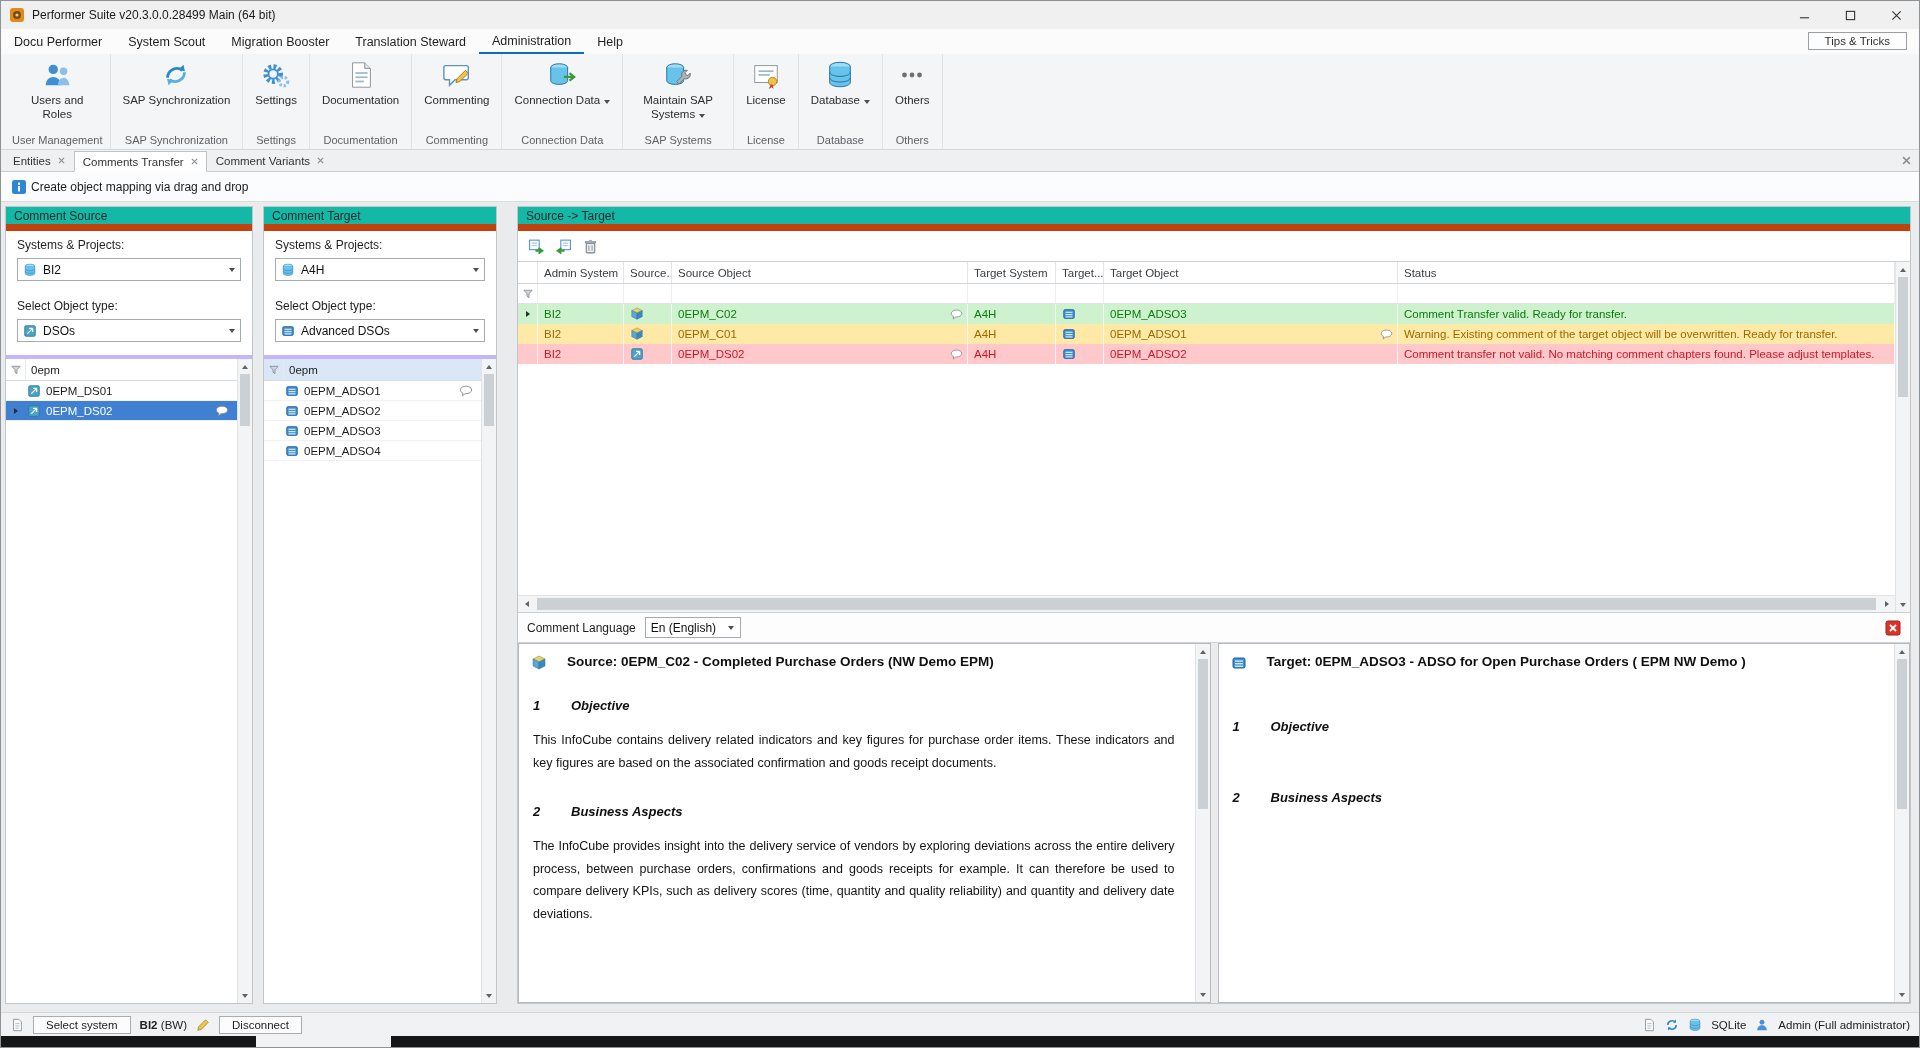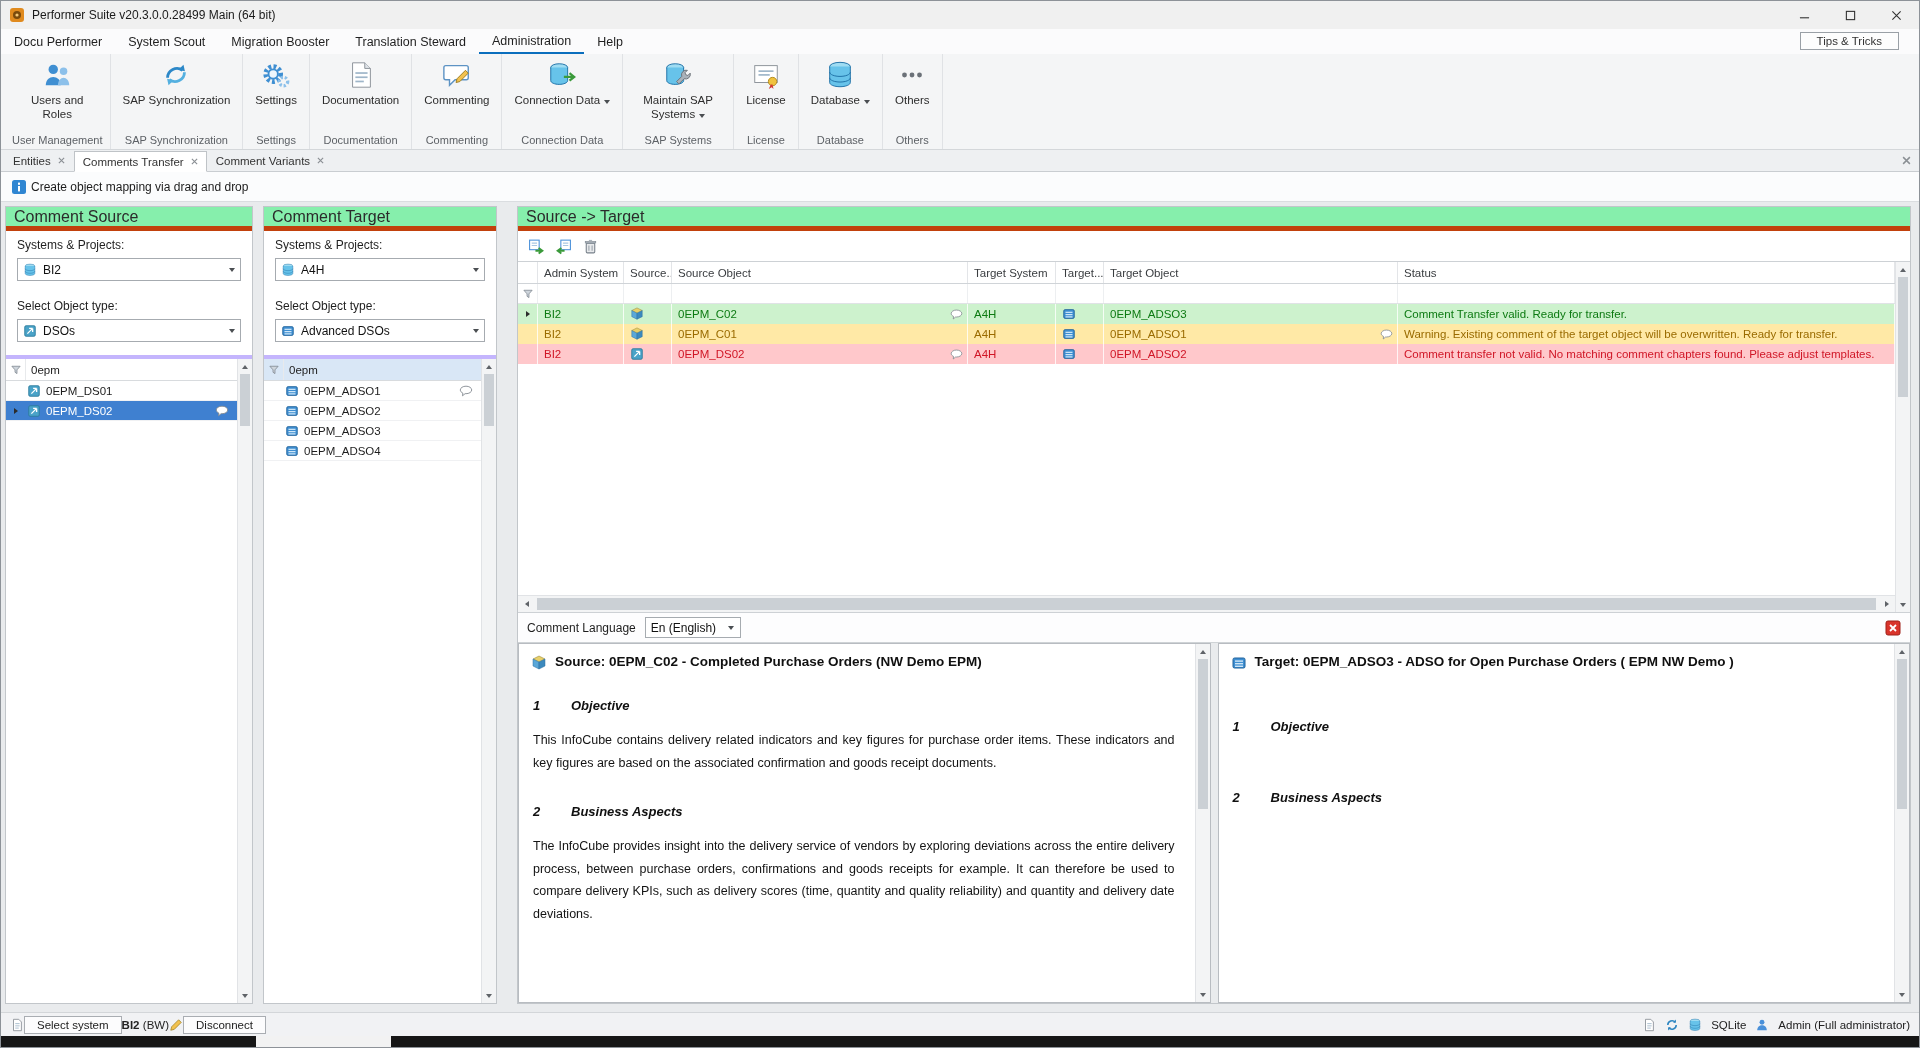--- a/index.html
+++ b/index.html
@@ -13,21 +13,21 @@
 .t-icon{width:16px;height:16px;margin-right:7px}
 .title-text{font-size:12px;color:#1a1a1a}
 .win-controls{margin-left:auto;display:flex;height:100%}
 .win-btn{width:46px;height:100%;display:flex;align-items:center;justify-content:center}
 .win-btn svg{width:11px;height:11px}
 
 
 .menubar{height:25px;background:#fbfbfc;display:flex;align-items:stretch;position:relative;flex:0 0 auto}
 .menu-item{padding:0 13px;display:flex;align-items:center;font-size:12.5px;color:#1f1f1f}
 .menu-item.active{border-bottom:2px solid #0a6ebd}
-.tips-btn{position:absolute;right:20px;top:3px;border:1px solid #9aa0a6;background:#fdfdfd;padding:2px 16px;font-size:11.5px;color:#333}
+.tips-btn{position:absolute;right:12px;top:3px;border:1px solid #9aa0a6;background:#fdfdfd;padding:2px 16px;font-size:11.5px;color:#333}
 
 
 .ribbon{height:96px;background:#f4f5f6;border-bottom:1px solid #d4d7da;display:flex;align-items:stretch;padding-left:4px;flex:0 0 auto}
 .rgroup{display:flex;flex-direction:column;border-right:1px solid #e0e2e5;padding:3px 7px 0}
 .rbtns{flex:1;display:flex;align-items:flex-start;justify-content:center}
 .rbtn{display:flex;flex-direction:column;align-items:center;padding:3px 5px;text-align:center}
 .ricon{width:30px;height:30px;margin-bottom:3px}
 .ricon svg{width:30px;height:30px}
 .rlabel{font-size:11.5px;color:#2d2d2d;line-height:1.25}
 .rlabel.w66{width:66px}
@@ -45,21 +45,21 @@
 
 .infobar{height:30px;background:#fbfcfd;border-bottom:1px solid #dadde0;display:flex;align-items:center;padding-left:10px;gap:4px;flex:0 0 auto}
 .infobar .i-ic{width:16px;height:16px}
 .infobar .itext{font-size:12px;color:#1c1c1c}
 
 
 .main{flex:1;background:#e9ebed;display:flex;padding:4px 8px 8px 4px;min-height:0}
 .vsplit{flex:0 0 10px}
 .vsplit.wide{flex:0 0 20px}
 .panel{background:#fff;border:1px solid #c2c6ca;display:flex;flex-direction:column;min-height:0}
-.panel-h{height:24px;background:#86efac;border-bottom:5px solid #c2410c;display:flex;align-items:center;padding-left:8px;font-size:16px;color:#2b2b2b;flex:0 0 auto}
+.panel-h{height:24px;background:#14b8a6;border-bottom:7px solid #c2410c;display:flex;align-items:center;padding-left:8px;font-size:12px;color:#2b2b2b;flex:0 0 auto}
 .side{width:248px;flex:0 0 auto}
 .side.t{width:234px}
 .pside-body{padding:3px 11px 0;display:flex;flex-direction:column;flex:1;min-height:0}
 .fld-label{font-size:12px;color:#1f1f1f;margin:4px 0 6px}
 .combo{height:23px;border:1px solid #a6abb0;background:#fff;display:flex;align-items:center;padding-left:5px}
 .combo .c-icon{width:14px;height:14px;margin-right:6px;flex:0 0 auto}
 .combo .c-text{font-size:12px;color:#111;white-space:nowrap;overflow:hidden}
 .c-arrow{margin-left:auto;width:17px;align-self:stretch;display:flex;align-items:center;justify-content:center}
 .tri-down{width:0;height:0;border-left:3.5px solid transparent;border-right:3.5px solid transparent;border-top:4px solid #4a4e52}
 .gap14{height:14px;flex:0 0 auto}
@@ -117,37 +117,37 @@
 .lang-row{height:30px;display:flex;align-items:center;padding:0 9px;border-bottom:1px solid #cfd3d6;background:#fdfdfe;gap:9px;flex:0 0 auto}
 .lang-label{font-size:12px;color:#1d1d1d}
 .lang-combo{width:96px;height:21px}
 .close-red{margin-left:auto;width:16px;height:16px}
 
 
 .preview{flex:1;display:flex;min-height:0;background:#e9ebed}
 .ppane{flex:1;background:#fff;border:1px solid #b8bcc1;display:flex;min-width:0}
 .psplit{width:7px;flex:0 0 auto}
 .pcontent{flex:1;padding:10px 4px 0 12px;min-width:0;overflow:hidden}
-.pv-h{display:flex;align-items:flex-start;gap:8px;font-size:13.5px;font-weight:bold;color:#101010}
+.pv-h{display:flex;align-items:flex-start;gap:20px;font-size:13.5px;font-weight:bold;color:#101010}
 .pv-h .o-icon{width:16px;height:16px;margin-top:1px;flex:0 0 auto}
 .doc{padding:0 16px 0 2px}
 .doc-h{display:flex;font-style:italic;font-weight:bold;font-size:13px;color:#101010}
 .doc-num{width:38px;flex:0 0 auto}
 .doc-p{font-size:12.5px;line-height:1.8;text-align:justify;margin-top:16px;color:#141414}
 .src .doc-h.h1{margin-top:27px}
 .src .doc-h.h2{margin-top:30px}
 .tgt .doc-h.h1{margin-top:48px}
 .tgt .doc-h.h2{margin-top:56px}
 
 
 .footer-strip{height:50px;display:flex;align-items:center;justify-content:flex-end;padding-right:24px;flex:0 0 auto}
 .start-btn{width:102px;height:26px;background:#f2f3f4;border:1px solid #cdd0d3;color:#a9adb1;font-size:12px;display:flex;align-items:center;justify-content:center}
 
 
-.statusbar{height:24px;background:#f1f2f4;border-top:1px solid #d3d6d9;display:flex;align-items:center;padding:0 9px;flex:0 0 auto}
+.statusbar{height:24px;background:#f1f2f4;border-top:1px solid #d3d6d9;display:flex;align-items:center;padding:0 9px;gap:9px;flex:0 0 auto}
 .sb-icon{width:14px;height:14px}
 .sb-btn{border:1px solid #a9adb2;background:#fcfcfd;padding:2px 12px;font-size:11.5px;color:#222}
 .sb-sys{font-weight:bold;font-size:11.5px}
 .sb-txt{font-size:11.5px;color:#222}
 .sb-right{margin-left:auto;display:flex;align-items:center;gap:9px}
 
 
 .taskbar{height:11px;background:#161616;position:relative;flex:0 0 auto}
 .tb-item{position:absolute;left:255px;top:0;width:135px;height:100%;background:#f2f2f2}
 </style>

